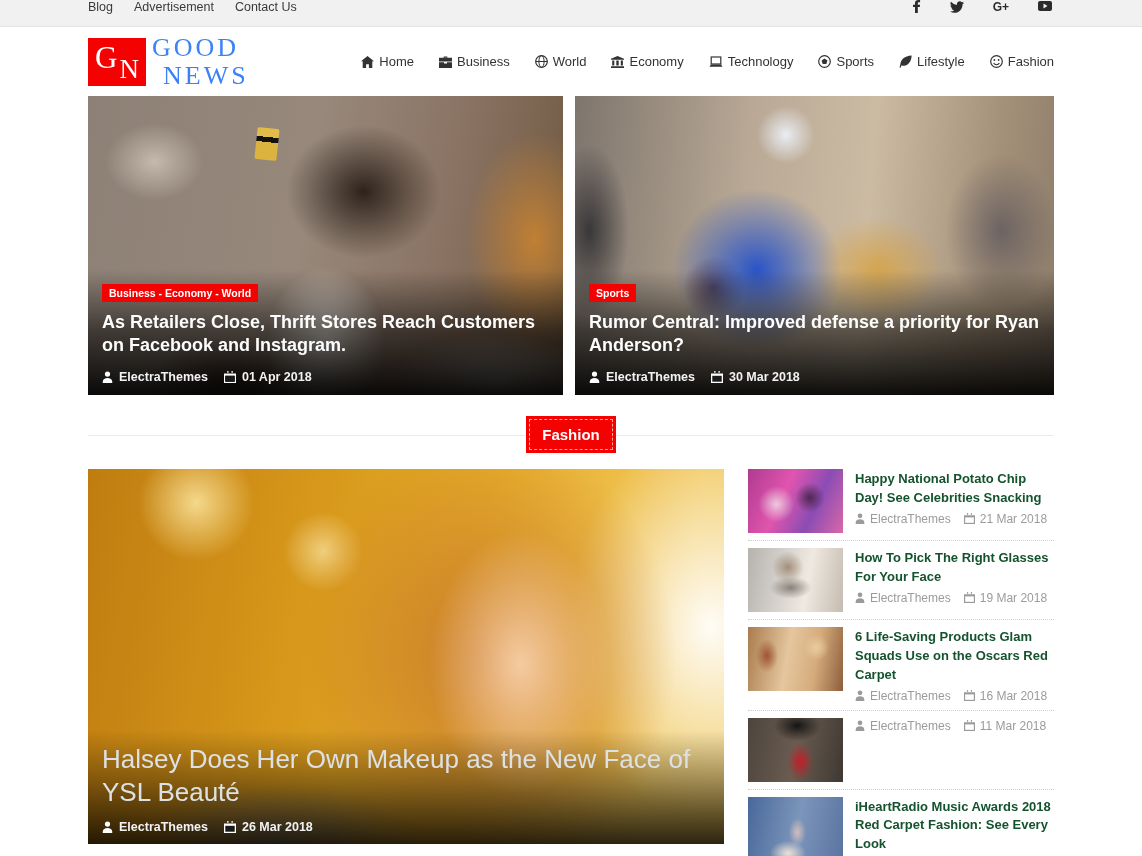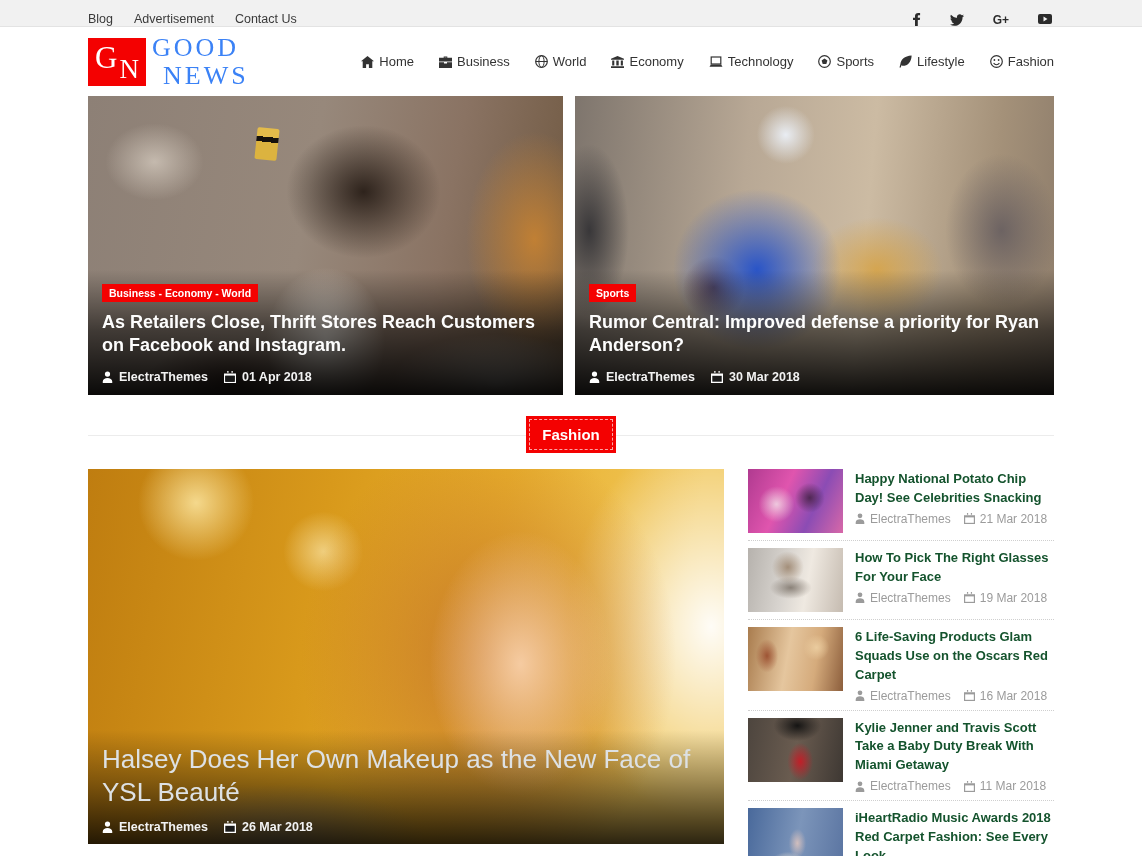--- a/index.html
+++ b/index.html
@@ -4,21 +4,21 @@
 <style>
   * { margin:0; padding:0; box-sizing:border-box; }
   html,body { background:#fff; }
   body { font-family:"Liberation Sans", sans-serif; width:1142px; }
   .page { width:1142px; height:856px; overflow:hidden; background:#fff; }
   .container { width:966px; margin:0 auto; }
   a { text-decoration:none; cursor:pointer; }
 
   
   .topbar { height:27px; background:#f1f1f1; border-bottom:1px solid #e3e3e3; }
-  .topbar-inner { display:flex; justify-content:space-between; align-items:flex-end; height:100%;gap:34px; }
+  .topbar-inner { display:flex; justify-content:space-between; align-items:flex-start; height:100%;gap:34px; }
   .topbar-links { display:flex; gap:21px; }
   .topbar-links a { font-size:12.5px; color:#3a3a3a; }
   .social { display:flex; gap:29px; align-items:center; padding-right:2px; }
   .social a { color:#2b2b2b; font-size:12px; font-weight:bold; line-height:1; display:flex; align-items:center; }
   .social svg { display:block; }
 
   
   .header { height:69px; background:#fff; }
   .header-inner { display:flex; justify-content:space-between; align-items:center; height:100%; }
   .logo { display:flex; align-items:center; gap:6px; }
@@ -355,21 +355,20 @@
                   <rect x="1.4" y="5.2" width="10.2" height="6.4" fill="#fff"></rect>
                 </svg>
               <span>16 Mar 2018</span>
             </div>
           </div>
         </div>
 
         <div class="side-item">
           <div class="thumb thumb-kylie"></div>
           <div class="side-text">
-            <h3 class="side-title">Kylie Jenner and Travis Scott Take a Baby Duty Break With Miami Getaway</h3>
             <div class="side-meta">
               <svg width="10" height="11" viewBox="0 0 13 14" fill="#9b9b9b">
                   <path d="M6.5 6.6a3.1 3.1 0 1 0 0-6.2 3.1 3.1 0 0 0 0 6.2zm0 1.5c-2.9 0-5.6 1.5-5.6 4.2V14h11.2v-1.7c0-2.7-2.7-4.2-5.6-4.2z"></path>
                 </svg>
               <span>ElectraThemes</span>
               <span class="gap"></span>
               <svg width="11" height="11" viewBox="0 0 13 13" fill="#9b9b9b">
                   <path d="M3.5 0h1.4v2H3.5zM8.1 0h1.4v2H8.1zM0 2.6h13V13H0z"></path>
                   <rect x="1.4" y="5.2" width="10.2" height="6.4" fill="#fff"></rect>
                 </svg>

